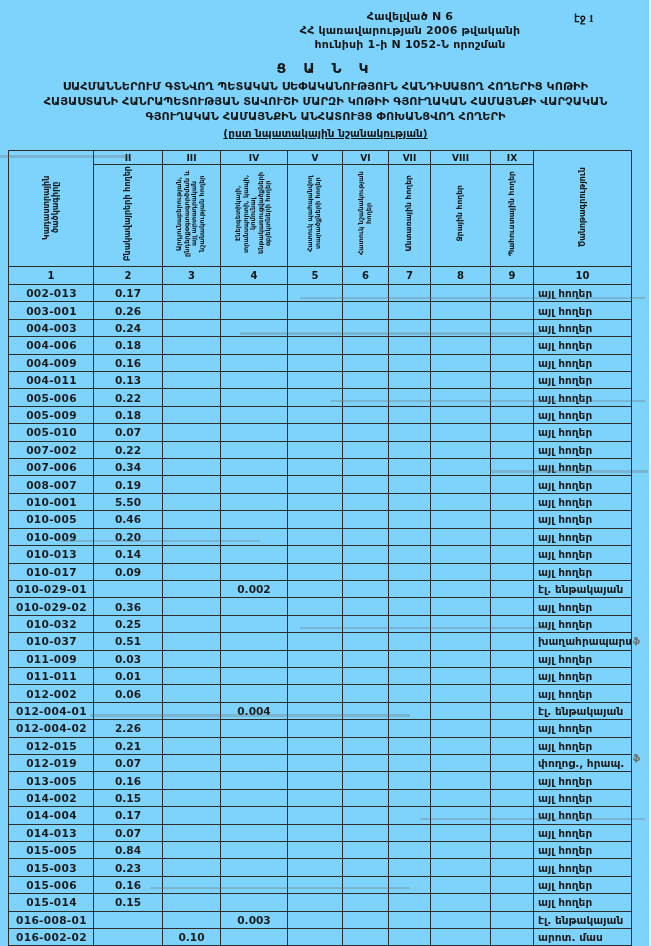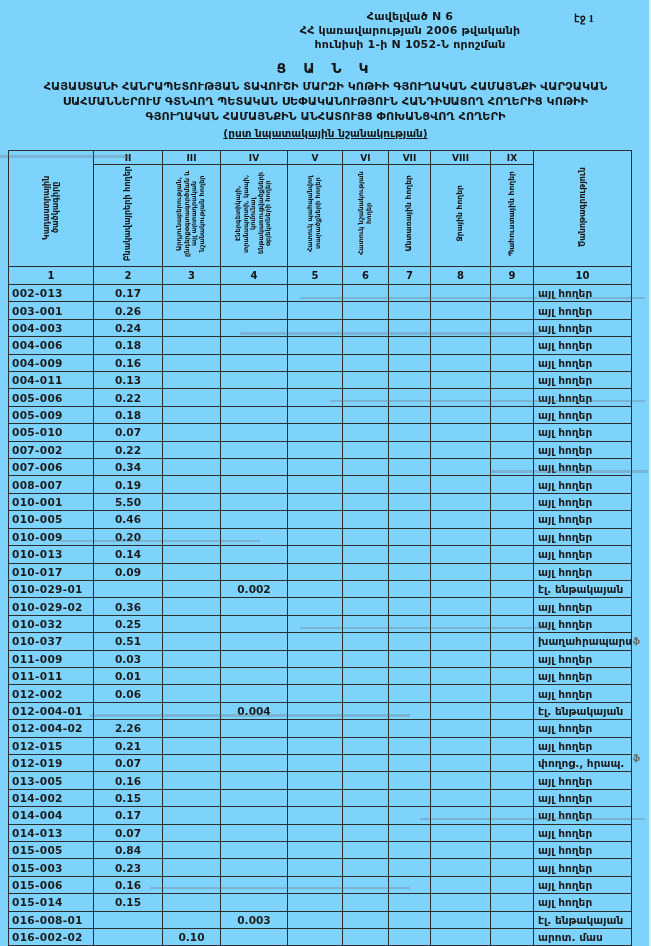--- a/index.html
+++ b/index.html
@@ -25,21 +25,21 @@
   .header-row td, .rowspan-head { text-align:center; }
   .header-row td { height:102px; }
   .vt { display:inline-block; writing-mode:vertical-rl; transform:rotate(180deg);
     max-height:97px; line-height:1.15; font-weight:bold; text-align:center; }
   .vt-sm  { font-size:8px; }
   .vt-xs  { font-size:6.6px; }
   .vt-md  { font-size:7.6px; }
   .num-row td { height:18px; text-align:center; font-size:10px; font-weight:bold; padding:0; }
   .data-row { height:17.42px; }
   .data-row td { padding:0 2px; font-size:10.6px; font-weight:600; color:#1b1b1b; }
-  .cell-code { text-align:left; padding-left:3px !important; letter-spacing:.3px; }
+  .cell-code { text-align:center; padding-left:3px !important; letter-spacing:.3px; }
   .cell-c2,.cell-c3,.cell-c4,.cell-c5,.cell-c6,.cell-c7,.cell-c8,.cell-c9 { text-align:center; }
   .cell-note { text-align:left; padding-left:4px !important; font-size:10.3px; }
 
   .margin-mark { position:absolute; left:633px; font-size:9px; color:#6a6a68;
     transform:rotate(8deg); font-weight:bold; }
   .mark-1 { top:636px; } .mark-2 { top:753px; }
 
   .artifact { position:absolute; background:rgba(105,105,100,.28); height:2px; border-radius:1px; }
   .a1 { top:297px; left:300px; width:345px; }
   .a2 { top:332px; left:240px; width:300px; height:2.5px; }
@@ -59,22 +59,22 @@
 
   <div class="doc-header">
     <div>Հավելված N 6</div>
     <div>ՀՀ կառավարության 2006 թվականի</div>
     <div>հունիսի 1-ի N 1052-Ն որոշման</div>
   </div>
   <div class="page-label">էջ 1</div>
 
   <div class="doc-title">
     <div class="title-main">Ց Ա Ն Կ</div>
+    <div class="title-line">ՍԱՀՄԱՆՆԵՐՈՒՄ ԳՏՆՎՈՂ ՊԵՏԱԿԱՆ ՍԵՓԱԿԱՆՈՒԹՅՈՒՆ ՀԱՆԴԻՍԱՑՈՂ ՀՈՂԵՐԻՑ ԿՈԹԻԻ</div>
     <div class="title-line">ՀԱՅԱՍՏԱՆԻ ՀԱՆՐԱՊԵՏՈՒԹՅԱՆ ՏԱՎՈՒՇԻ ՄԱՐԶԻ ԿՈԹԻԻ ԳՅՈՒՂԱԿԱՆ ՀԱՄԱՅՆՔԻ ՎԱՐՉԱԿԱՆ</div>
-    <div class="title-line">ՍԱՀՄԱՆՆԵՐՈՒՄ ԳՏՆՎՈՂ ՊԵՏԱԿԱՆ ՍԵՓԱԿԱՆՈՒԹՅՈՒՆ ՀԱՆԴԻՍԱՑՈՂ ՀՈՂԵՐԻՑ ԿՈԹԻԻ</div>
     <div class="title-line">ԳՅՈՒՂԱԿԱՆ ՀԱՄԱՅՆՔԻՆ ԱՆՀԱՏՈՒՅՑ ՓՈԽԱՆՑՎՈՂ ՀՈՂԵՐԻ</div>
     <div class="title-sub">(ըստ նպատակային նշանակության)</div>
   </div>
 
   <table class="land-table">
     <colgroup>
       <col style="width:85px">
         <col style="width:69px">
         <col style="width:58px">
       <col style="width:67px">

